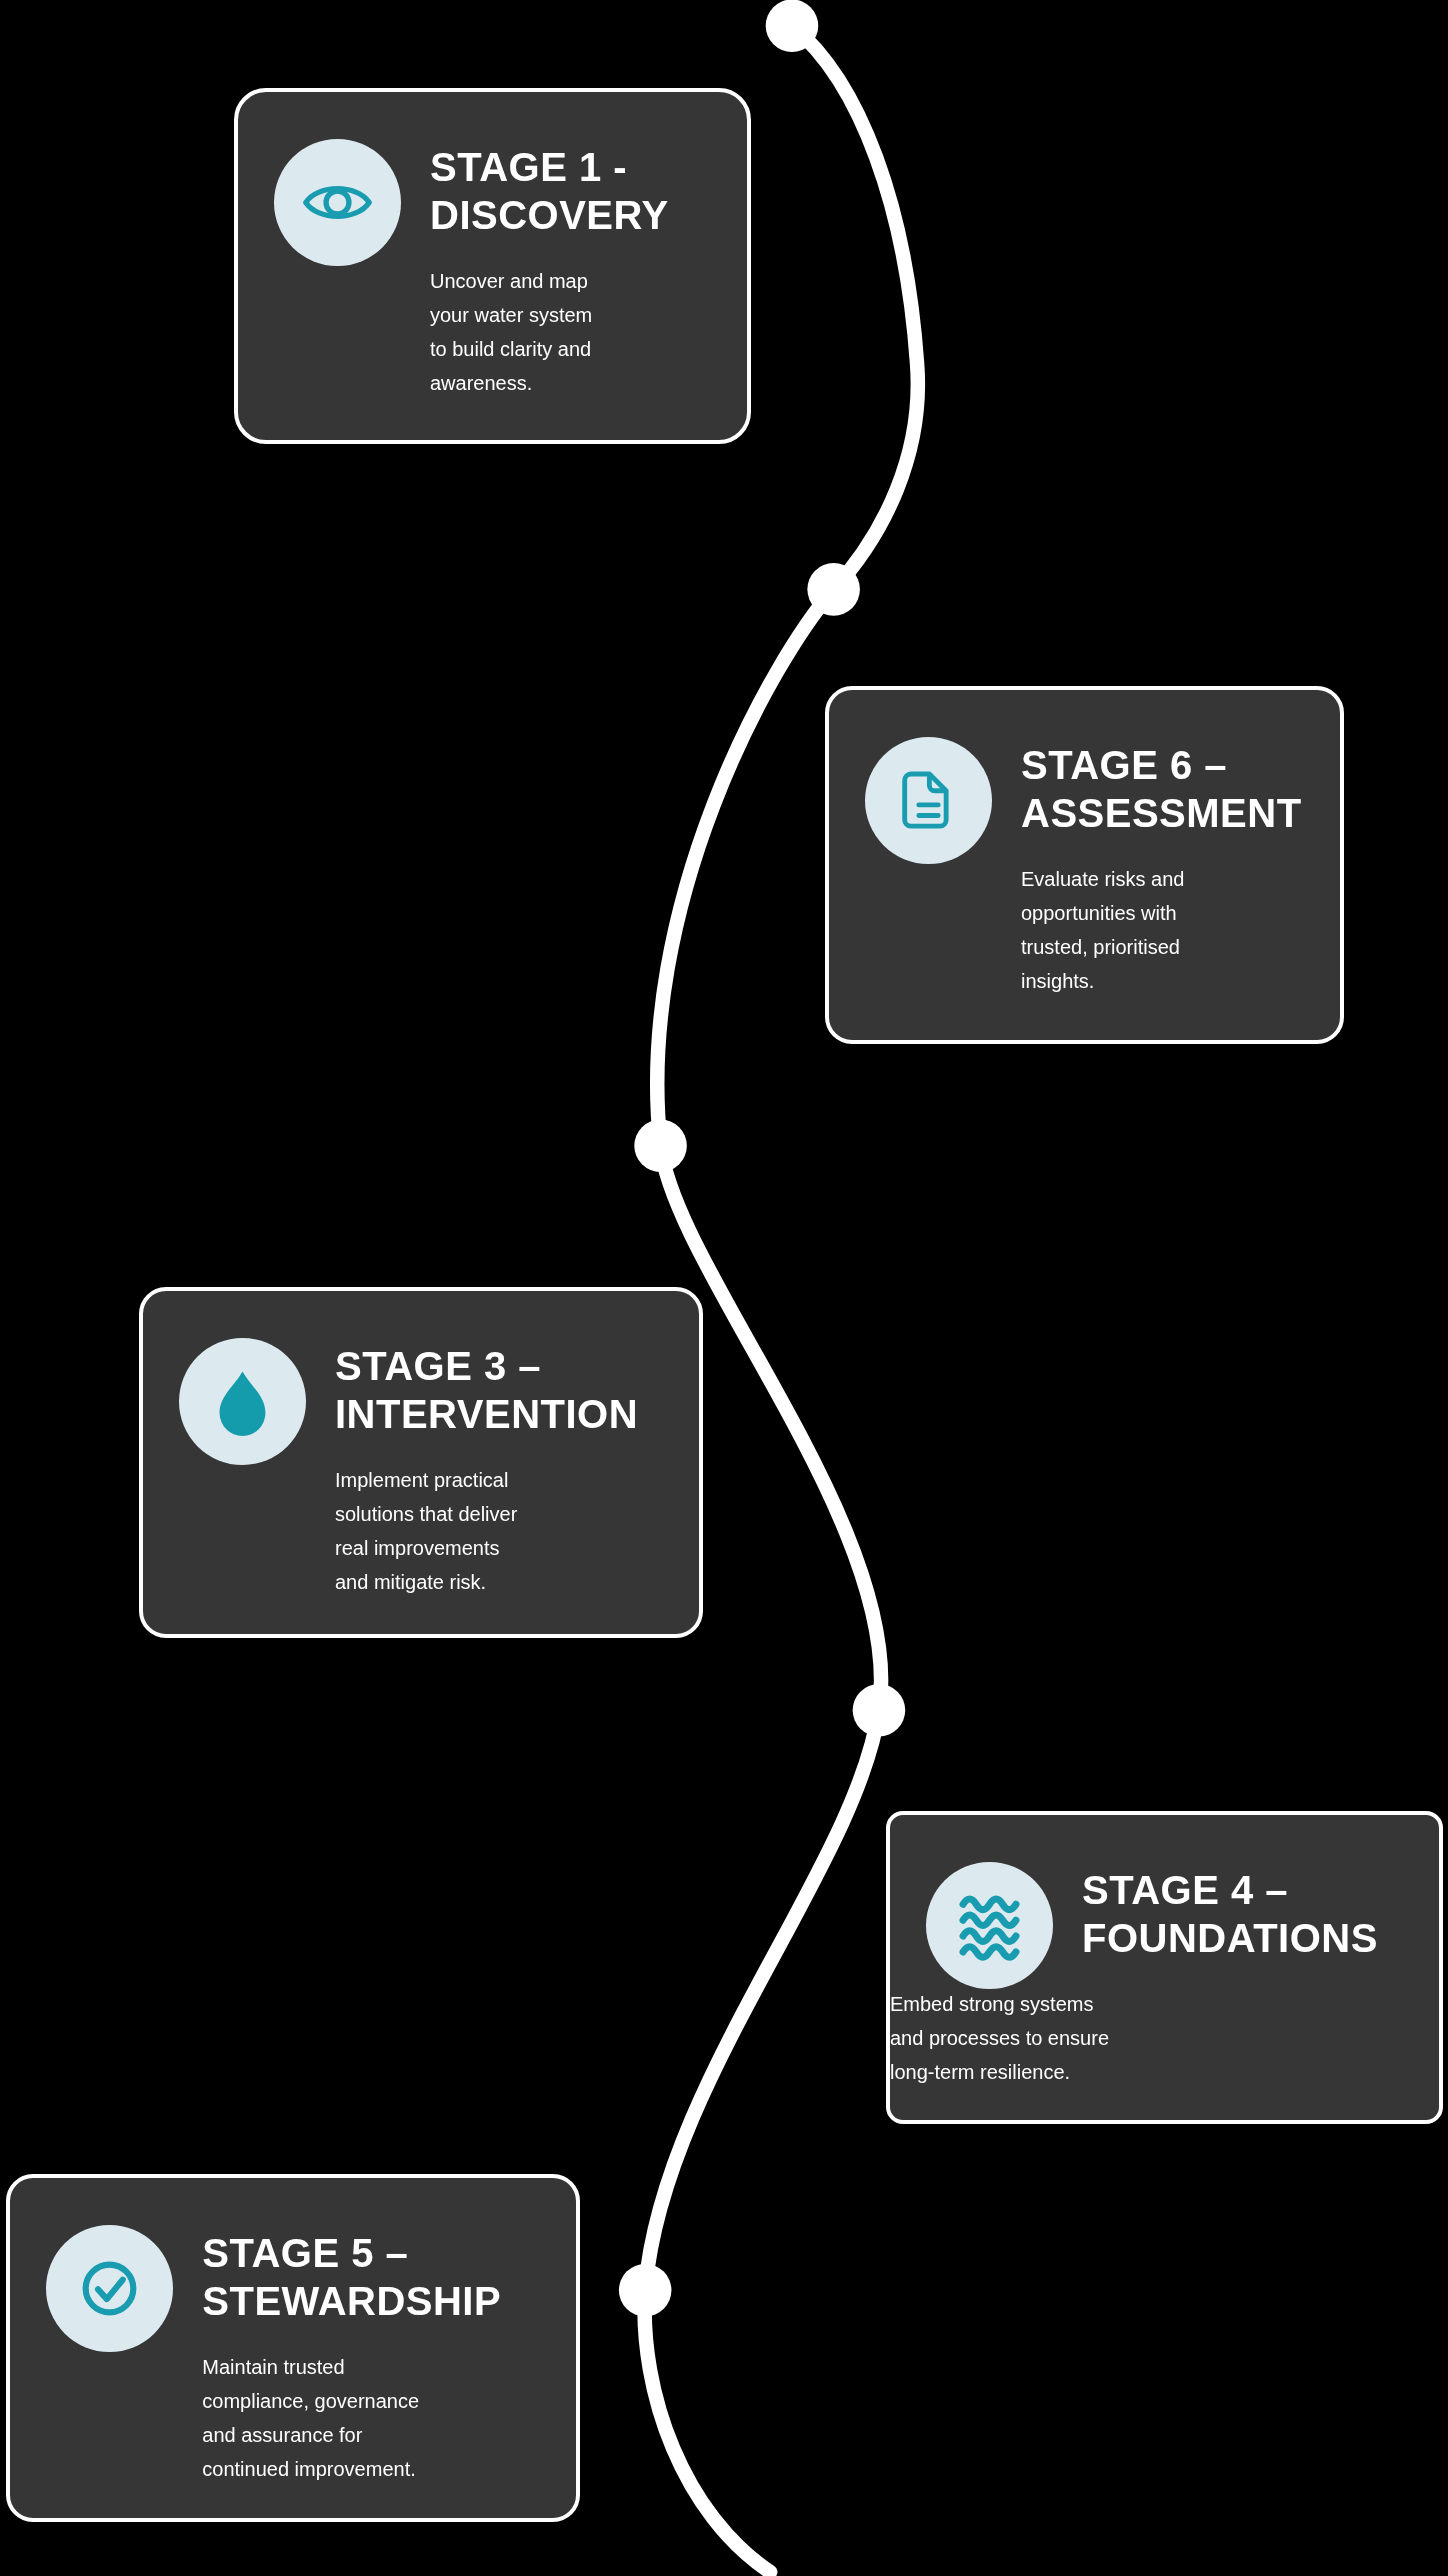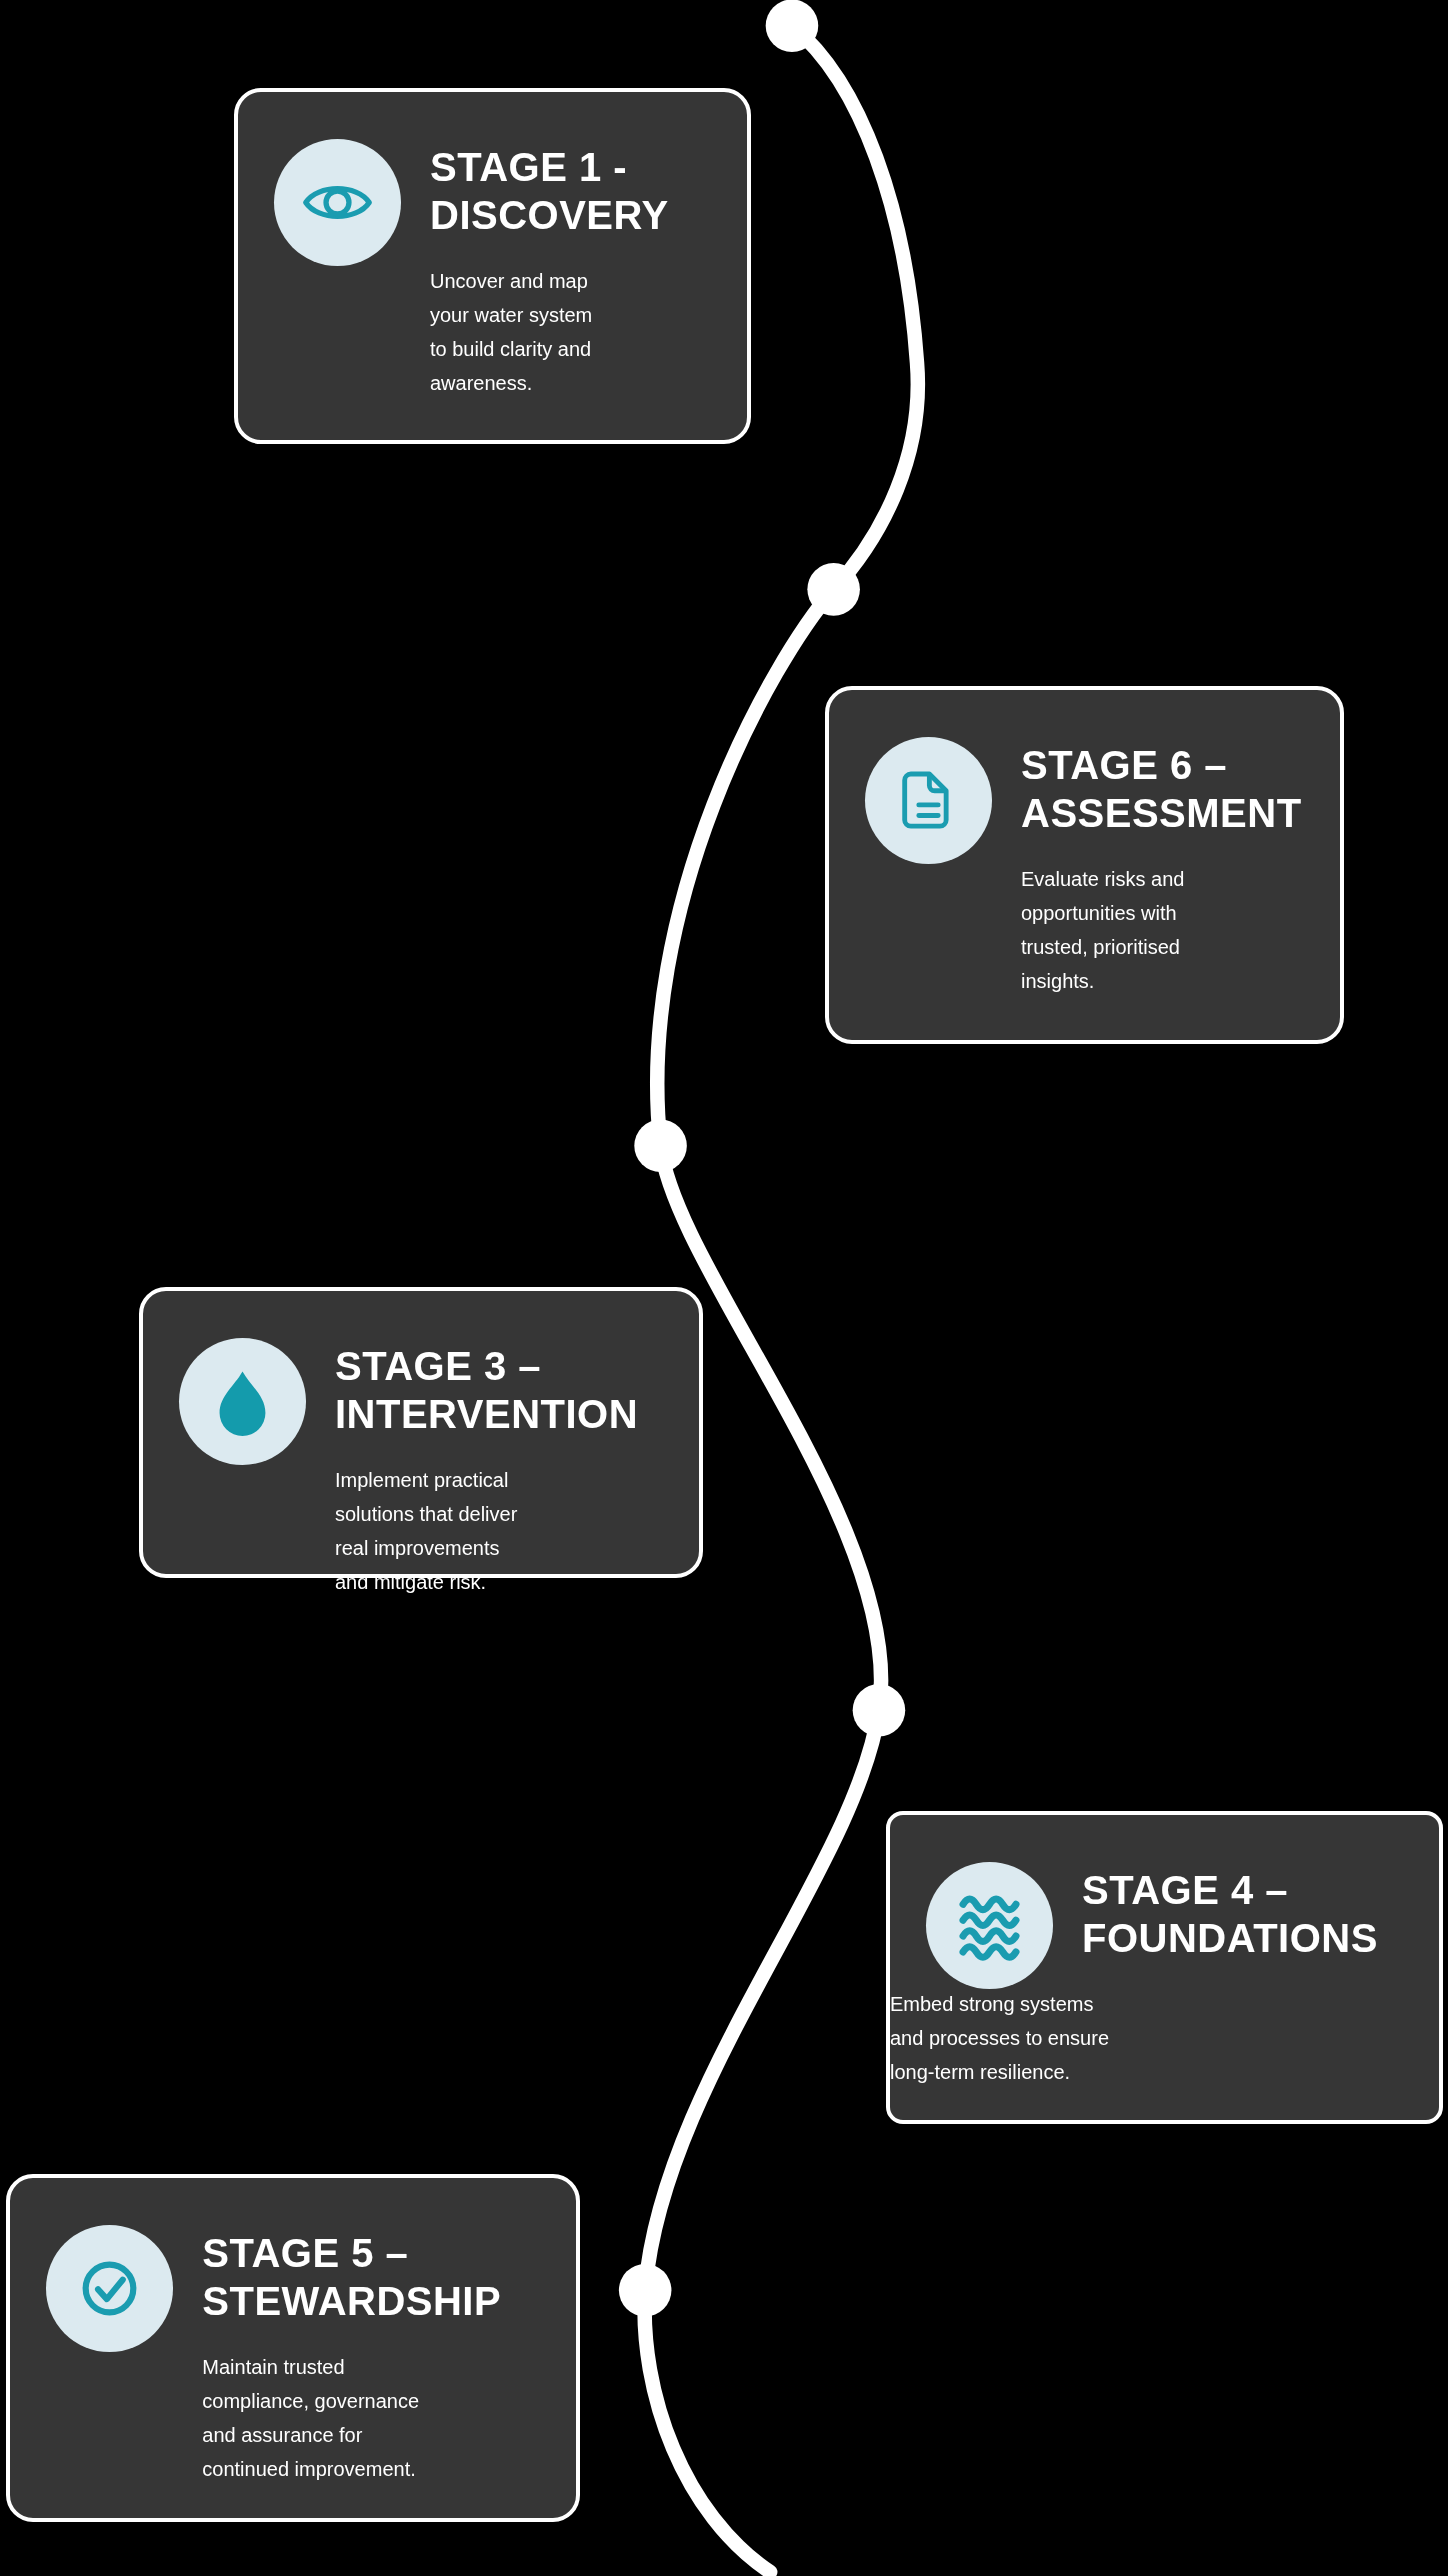--- a/index.html
+++ b/index.html
@@ -12,23 +12,23 @@
   }
   #curve-svg{position:absolute;left:0;top:0;z-index:0;}
   .stage-card{
     position:absolute;
     box-sizing:border-box;
     background:#363636;
     border:4.5px solid #ffffff;
     border-radius:27px;
     z-index:1;
   }
-  .card-1{left:234px;top:88px;width:517px;height:356px;}
+  .card-1{left:234px;top:88px;width:517px;height:356px;border-radius:32px;}
   .card-2{left:825px;top:686px;width:519px;height:358px;}
-  .card-3{left:139px;top:1287px;width:564px;height:291px;}
+  .card-3{left:139px;top:1287px;width:564px;height:351px;}
   .card-4{left:886px;top:1811px;width:557px;height:313px;border-radius:17px;}
   .card-5{left:6.3px;top:2174px;width:574px;height:348px;padding-left:12px;}
   .icon-circle{
     position:absolute;left:36px;top:47px;
     width:127px;height:127px;border-radius:50%;
     background:#dceaf0;
     display:flex;align-items:center;justify-content:center;
   }
   .icon-circle svg{display:block;}
   .stage-title{

